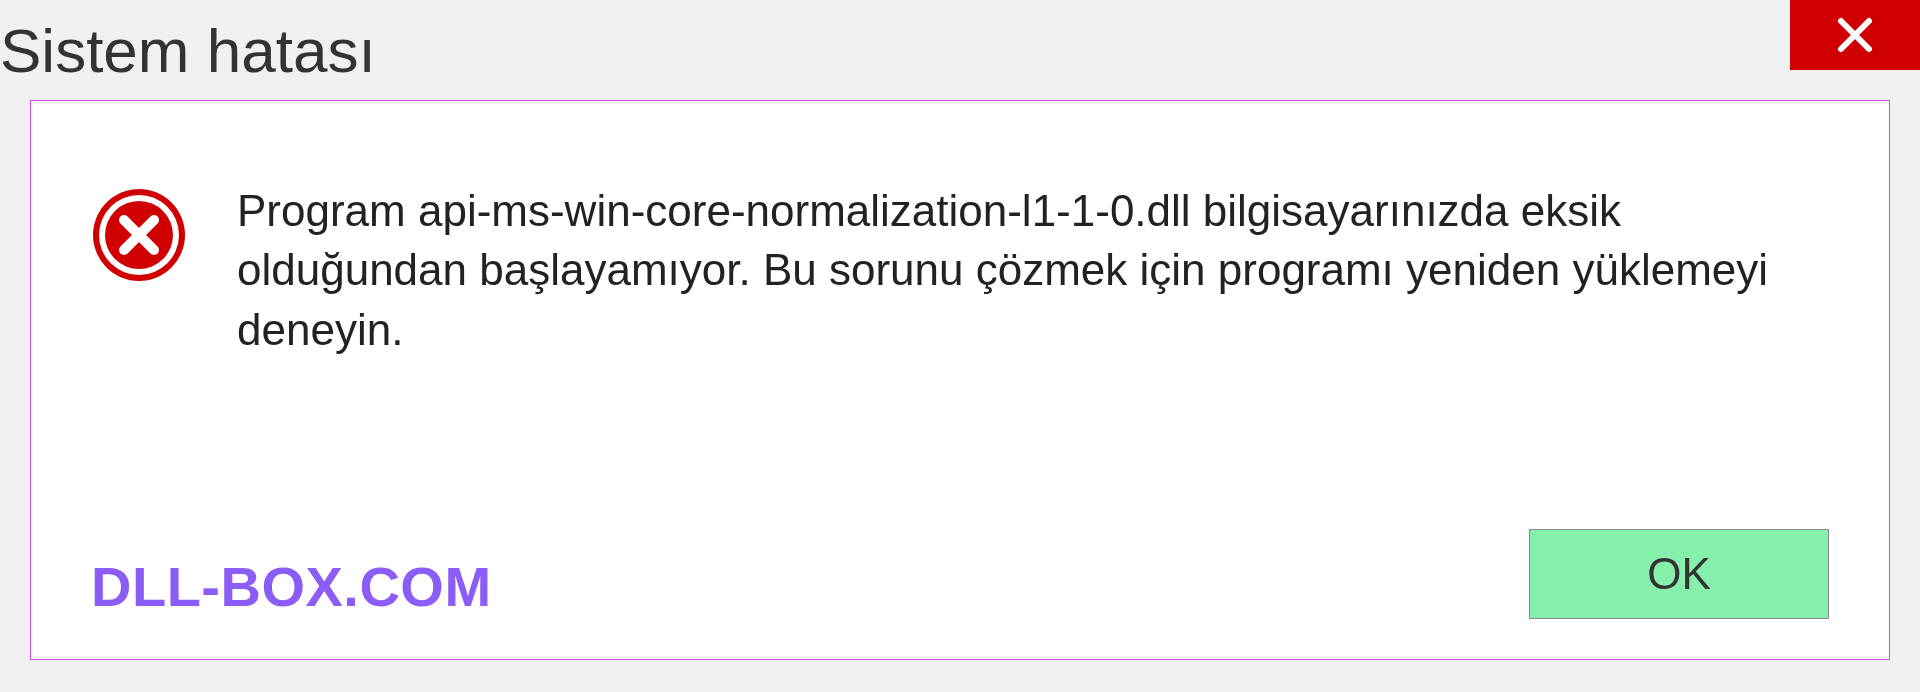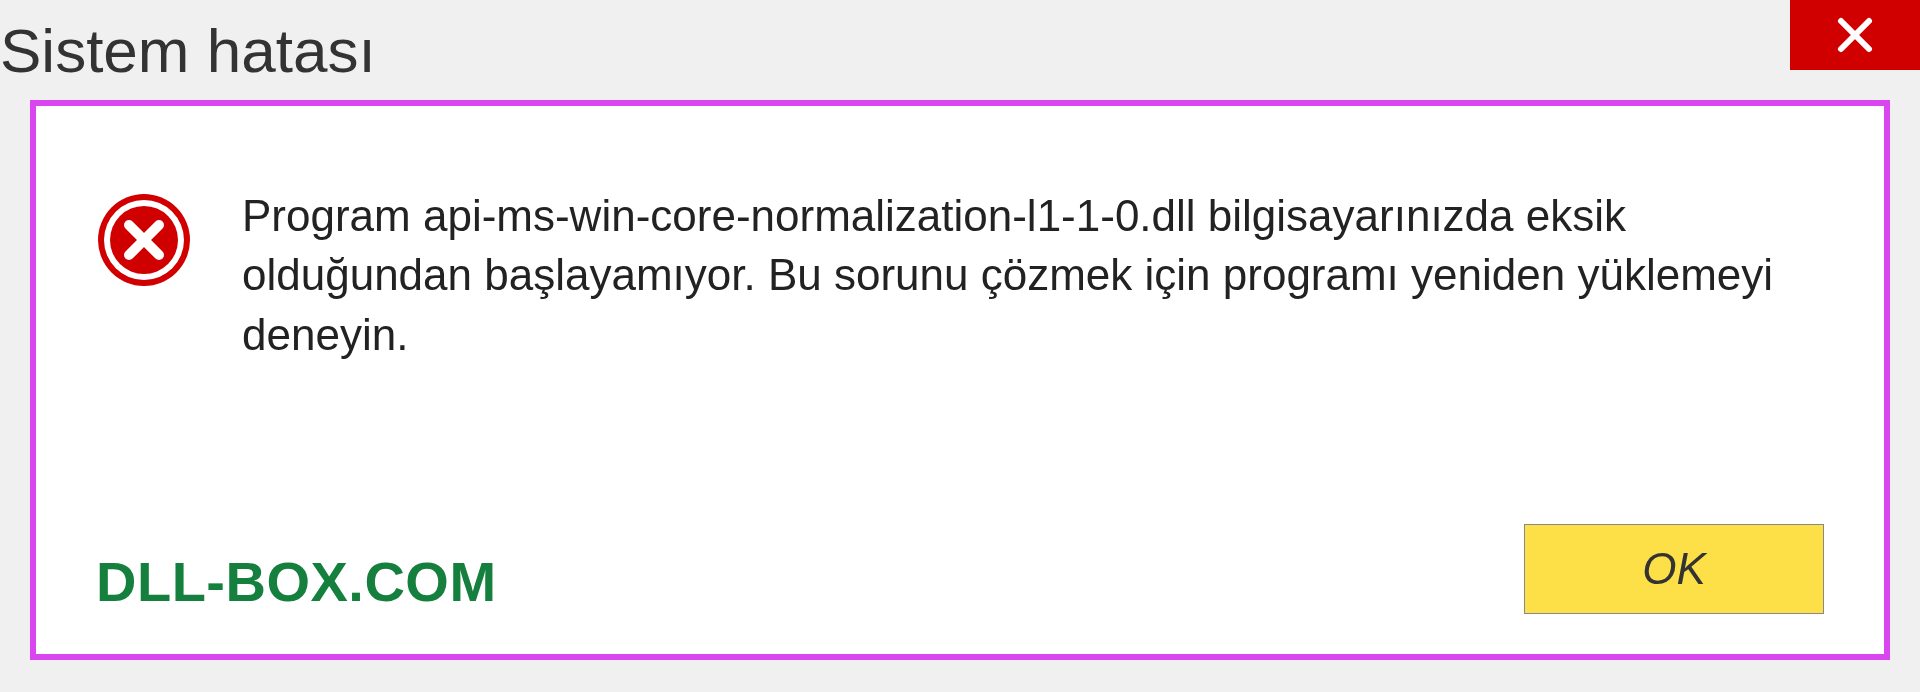--- a/index.html
+++ b/index.html
@@ -44,21 +44,21 @@
       justify-content: center;
       cursor: pointer;
     }
     .close-btn svg {
       width: 44px;
       height: 44px;
     }
     .content-panel {
       margin: 0 30px 30px 30px;
       background: #fff;
-      border: 6px solid #d946ef;
+      border: 1px solid #d946ef;
       padding: 80px 60px 40px 60px;
       height: 560px;
       display: flex;
       flex-direction: column;
       position: relative;
     }
     .message-row {
       display: flex;
       align-items: flex-start;
       gap: 50px;
@@ -82,37 +82,36 @@
     }
     .footer-row {
       display: flex;
       justify-content: space-between;
       align-items: flex-end;
       margin-top: 30px;
     }
     .watermark {
       font-size: 56px;
       font-weight: 800;
-      color: #15803d;
+      color: #8b5cf6;
       letter-spacing: 0.5px;
       font-family: Arial, sans-serif;
     }
     .ok-button {
       width: 300px;
       height: 90px;
-      background: #fde047;
+      background: #86efac;
       border: 1px solid #888;
       font-size: 44px;
       color: #333;
       cursor: pointer;
       display: flex;
       align-items: center;
       justify-content: center;
       font-family: inherit;
-      font-style: italic;
     }
   </style>
 </head>
 <body>
 
 <div class="dialog">
   <div class="titlebar">
     <div class="title">Sistem hatası</div>
     <div class="close-btn">
       <svg viewBox="0 0 44 44">

